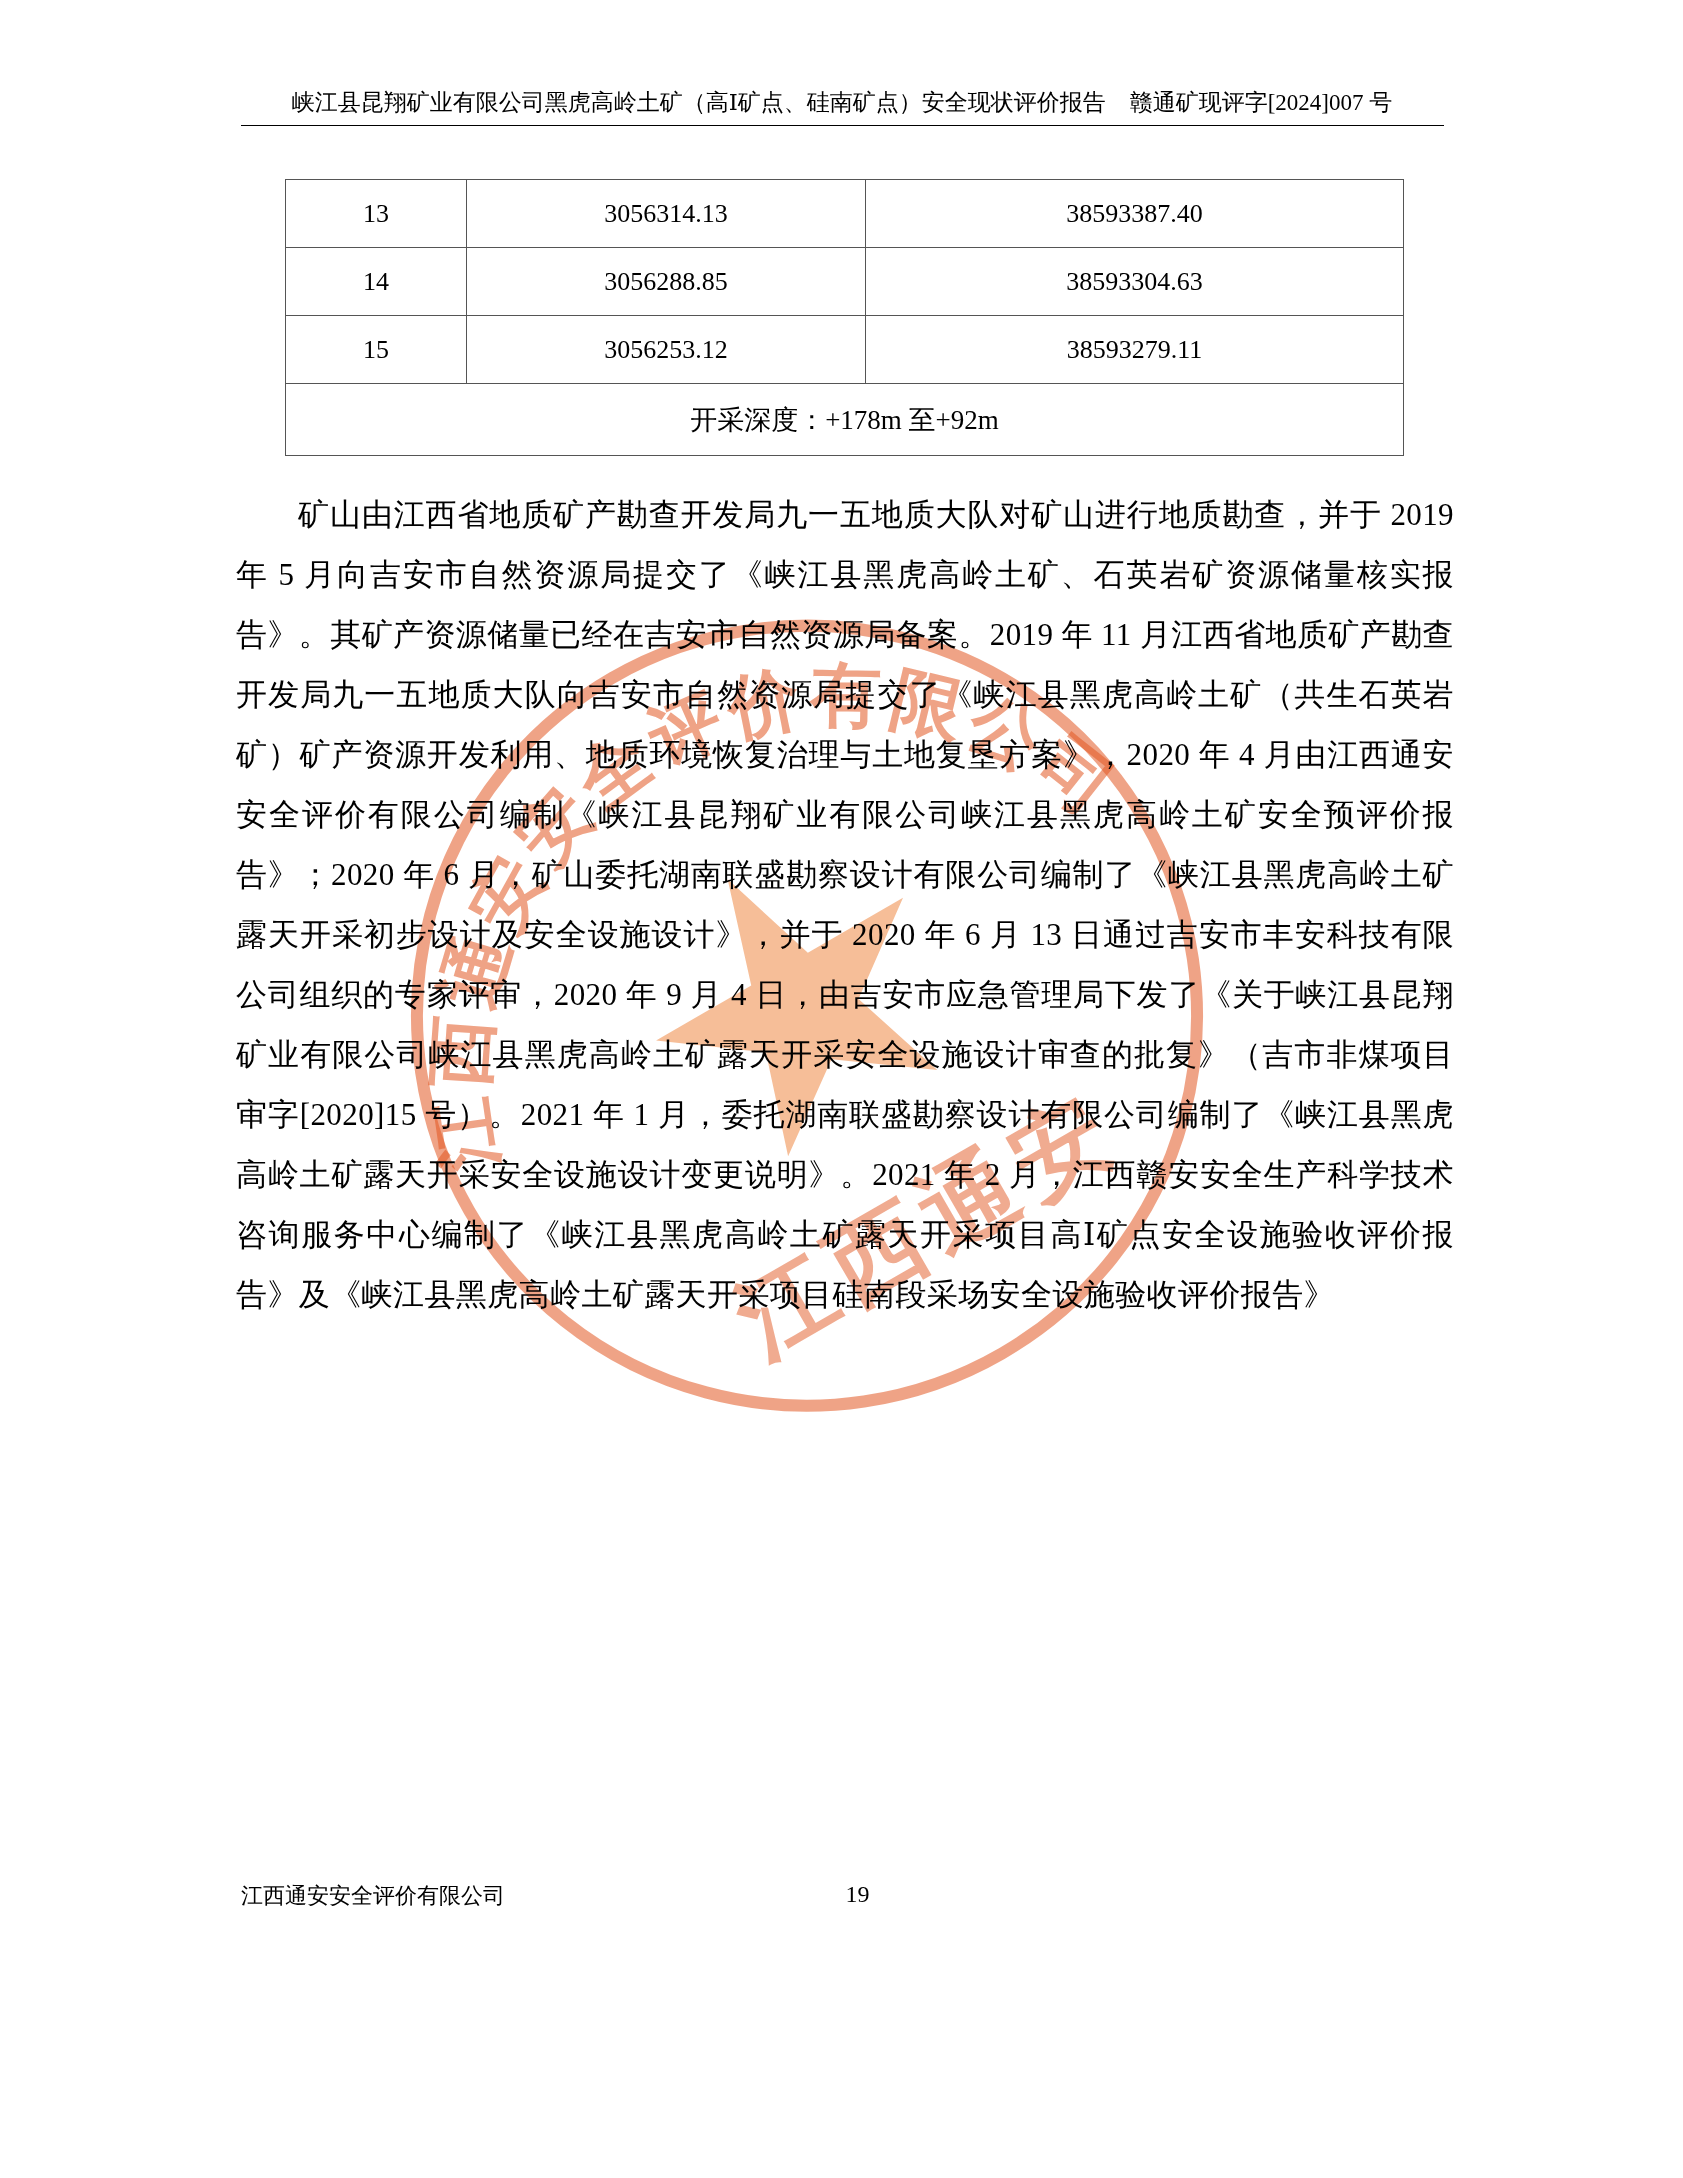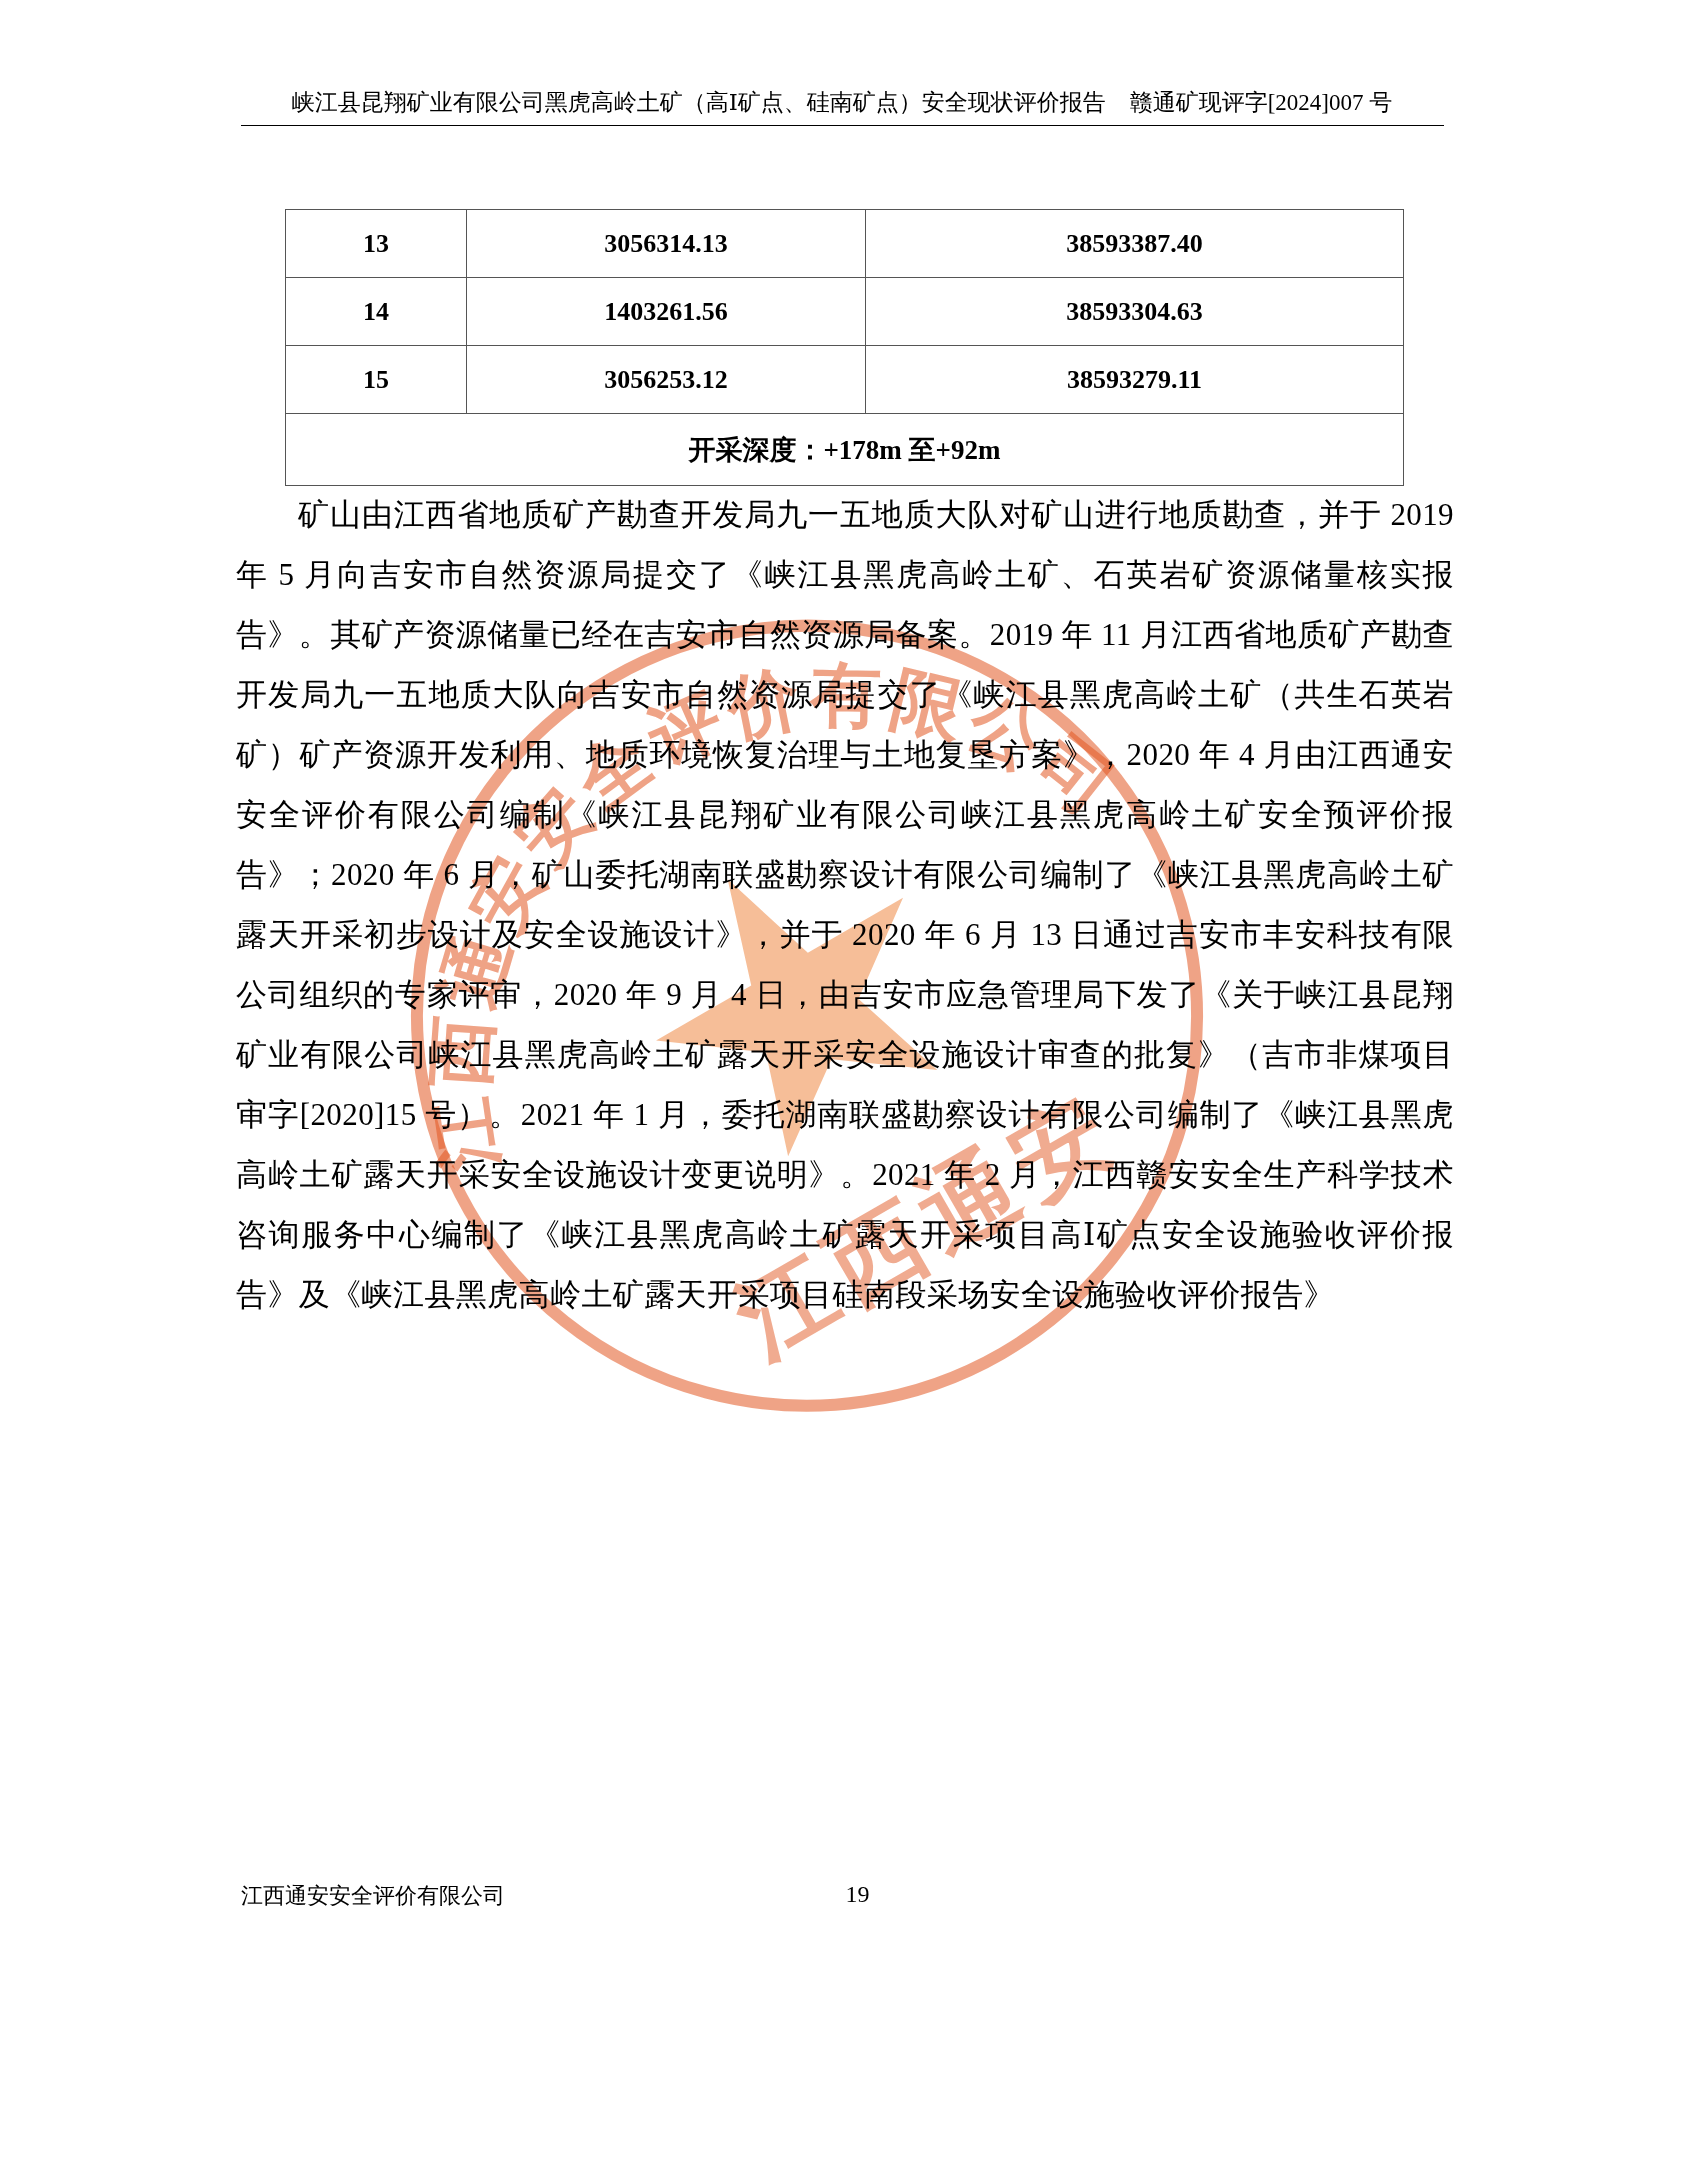--- a/index.html
+++ b/index.html
@@ -116,25 +116,24 @@
     top: 125px;
     width: 1203px;
     height: 1px;
     background: #000;
   }
 
   
   .coord-table {
     position: absolute;
     left: 285px;
-    top: 209px;
+    top: 179px;
     width: 1109px;
     border-collapse: collapse;
     table-layout: fixed;
-    font-weight: bold;
   }
   .coord-table td {
     border: 1px solid #555;
     height: 65px;
     text-align: center;
     vertical-align: middle;
     font-size: 26px;
     font-family: "Liberation Serif", serif;
   }
   .coord-table td.c-idx { width: 178px; }
@@ -211,21 +210,21 @@
 
     <table class="coord-table">
       <tbody>
         <tr>
           <td class="c-idx">13</td>
           <td class="c-x">3056314.13</td>
           <td class="c-y">38593387.40</td>
         </tr>
         <tr>
           <td class="c-idx">14</td>
-          <td class="c-x">1403261.56</td>
+          <td class="c-x">3056288.85</td>
           <td class="c-y">38593304.63</td>
         </tr>
         <tr>
           <td class="c-idx">15</td>
           <td class="c-x">3056253.12</td>
           <td class="c-y">38593279.11</td>
         </tr>
         <tr>
           <td class="depth-cell" colspan="3">开采深度：+178m 至+92m</td>
         </tr>

